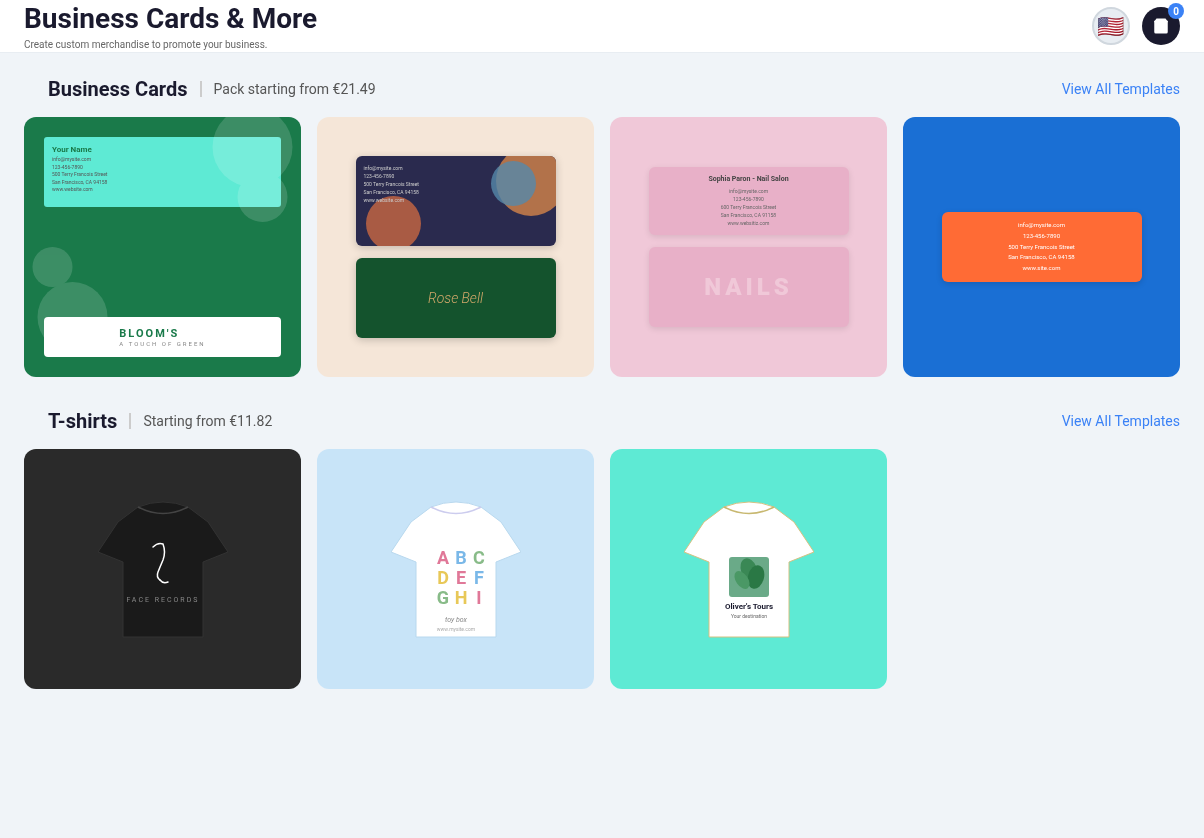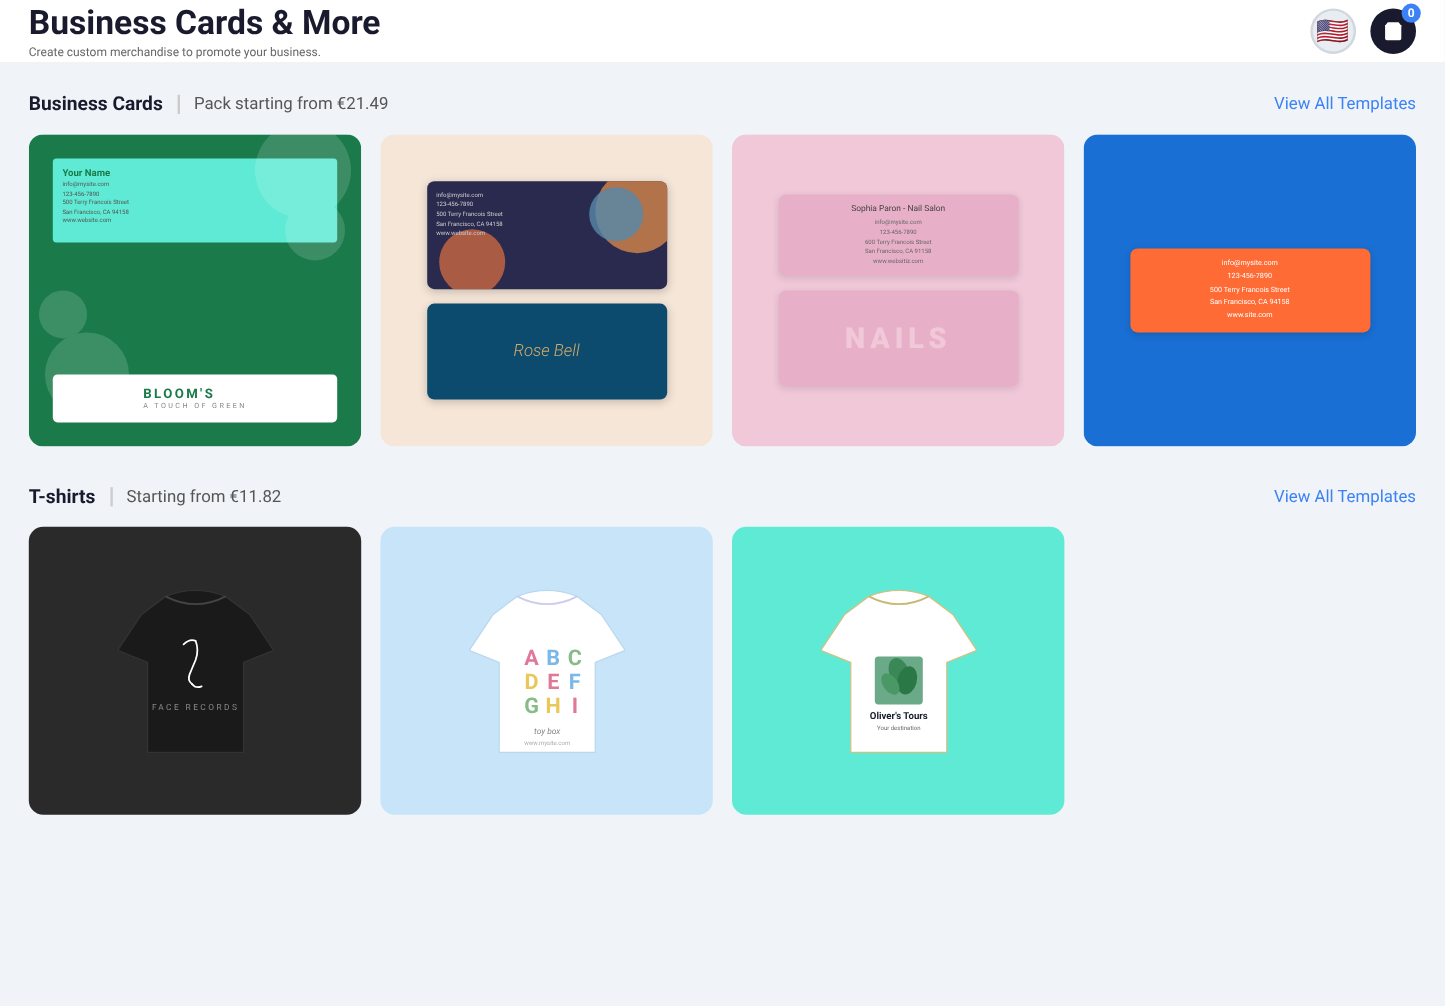--- a/index.html
+++ b/index.html
@@ -92,23 +92,24 @@
       margin-bottom: 16px;
     }
 
     .section-title-group {
       display: flex;
       align-items: center;
       gap: 12px;
     }
 
     .section-title {
-      font-size: 16px;
+      font-size: 20px;
       font-weight: 700;
       color: #1a1a2e;
+      margin-left: 24px;
     }
 
     .section-price {
       font-size: 14px;
       color: #555;
       padding-left: 12px;
       border-left: 2px solid #ccc;
     }
 
     .view-all-link {
@@ -181,21 +182,21 @@
       border-radius: 6px;
       overflow: hidden;
       width: 100%;
       max-width: 200px;
       height: 80px;
       position: relative;
       box-shadow: 0 2px 8px rgba(0,0,0,0.2);
     }
 
     .mini-card-bottom-dark {
-      background: #0c4a6e;
+      background: #14532d;
       border-radius: 6px;
       width: 100%;
       max-width: 200px;
       height: 80px;
       display: flex;
       align-items: center;
       justify-content: center;
       box-shadow: 0 2px 8px rgba(0,0,0,0.2);
     }
 
@@ -399,21 +400,21 @@
           </div>
           <div class="mini-card-bottom-dark">
             <span class="rose-bell-text">Rose Bell</span>
           </div>
         </div>
       </div>
 
       <div class="card-item">
         <div class="bc-pink">
           <div class="nails-card-top">
-            <div style="font-size:7px;font-weight:400;color:#444;">Sophia Paron - Nail Salon</div>
+            <div style="font-size:7px;font-weight:700;color:#444;">Sophia Paron - Nail Salon</div>
             <div style="font-size:5px;color:#666;margin-top:4px;line-height:1.6;">
               info@mysite.com<br>123-456-7890<br>600 Terry Francois Street<br>San Francisco, CA 91158<br>www.websitiz.com
             </div>
           </div>
           <div class="nails-card-bottom">
             <span class="nails-text">NAILS</span>
           </div>
         </div>
       </div>
 

